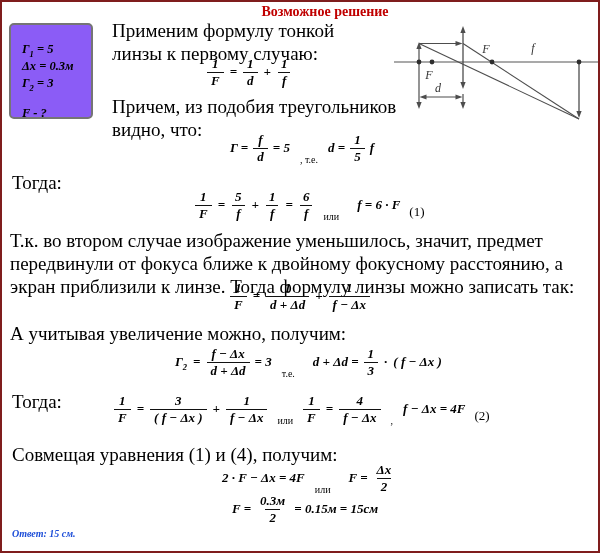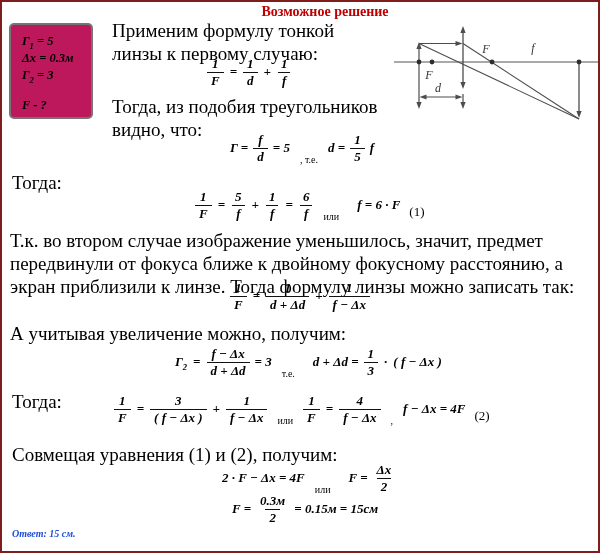--- a/index.html
+++ b/index.html
@@ -7,22 +7,22 @@
     position:relative;width:600px;height:553px;background:#ffffff;
     border:2px solid #7f1d1d;box-sizing:border-box;overflow:hidden;
     font-family:"Liberation Serif",serif;color:#000;
   }
   .title{
     position:absolute;left:248px;top:2px;width:150px;text-align:center;
     font-size:14px;font-weight:bold;color:#c00000;
   }
   .given{
     position:absolute;left:7px;top:21px;width:84px;height:96px;box-sizing:border-box;
-    border:2px solid #757575;border-radius:5px;background:#be185d;
-    padding:8px 4px 0 11px;font-style:italic;font-weight:bold;font-size:12.5px;line-height:17px;
+    border:2px solid #757575;border-radius:5px;background:#8b5cf6;
+    padding:16px 4px 0 11px;font-style:italic;font-weight:bold;font-size:12.5px;line-height:17px;
   }
   .given .q{margin-top:13px;}
   sub{font-size:8.5px;line-height:0;}
   .para{position:absolute;font-size:19px;line-height:1.22;}
   .math{
     position:absolute;display:flex;align-items:center;gap:5px;white-space:nowrap;
     font-style:italic;font-weight:bold;font-size:13px;
   }
   .frac{display:inline-flex;flex-direction:column;align-items:center;}
   .frac .num{padding:0 4px 1px;line-height:1.05;}
@@ -43,26 +43,26 @@
   <div class="title">Возможное решение</div>
 
   <div class="given">
     <div><span>Γ</span><sub>1</sub><span> = 5</span></div>
     <div><span>Δx</span><sub></sub><span> = 0.3м</span></div>
     <div><span>Γ</span><sub>2</sub><span> = 3</span></div>
     <div class="q">F - ?</div>
   </div>
 
   <div class="para" style="left:110px;top:17px;width:240px">Применим формулу тонкой линзы к первому случаю:</div>
-  <div class="para" style="left:110px;top:93px;width:285px">Тогда, из подобия треугольников видно, что:</div>
+  <div class="para" style="left:110px;top:93px;width:285px">Причем, из подобия треугольников видно, что:</div>
   <div class="para" style="left:10px;top:169px">Тогда:</div>
   <div class="para" style="left:8px;top:227px;width:575px">Т.к. во втором случае изображение уменьшилось, значит, предмет передвинули от фокуса ближе к двойному фокусному расстоянию, а экран приблизили к линзе. Тогда формулу линзы можно записать так:</div>
   <div class="para" style="left:8px;top:320px">А учитывая увеличение можно, получим:</div>
   <div class="para" style="left:10px;top:388px">Тогда:</div>
-  <div class="para" style="left:10px;top:441px">Совмещая уравнения (1) и (2), получим:</div>
+  <div class="para" style="left:10px;top:441px">Совмещая уравнения (1) и (4), получим:</div>
 
   <div class="math" style="left:205px;top:55px">
     <span class="frac">
         <span class="num">1</span>
         <span class="den">F</span>
       </span>
     <span class="op">=</span>
     <span class="frac">
         <span class="num">1</span>
         <span class="den">d</span>

